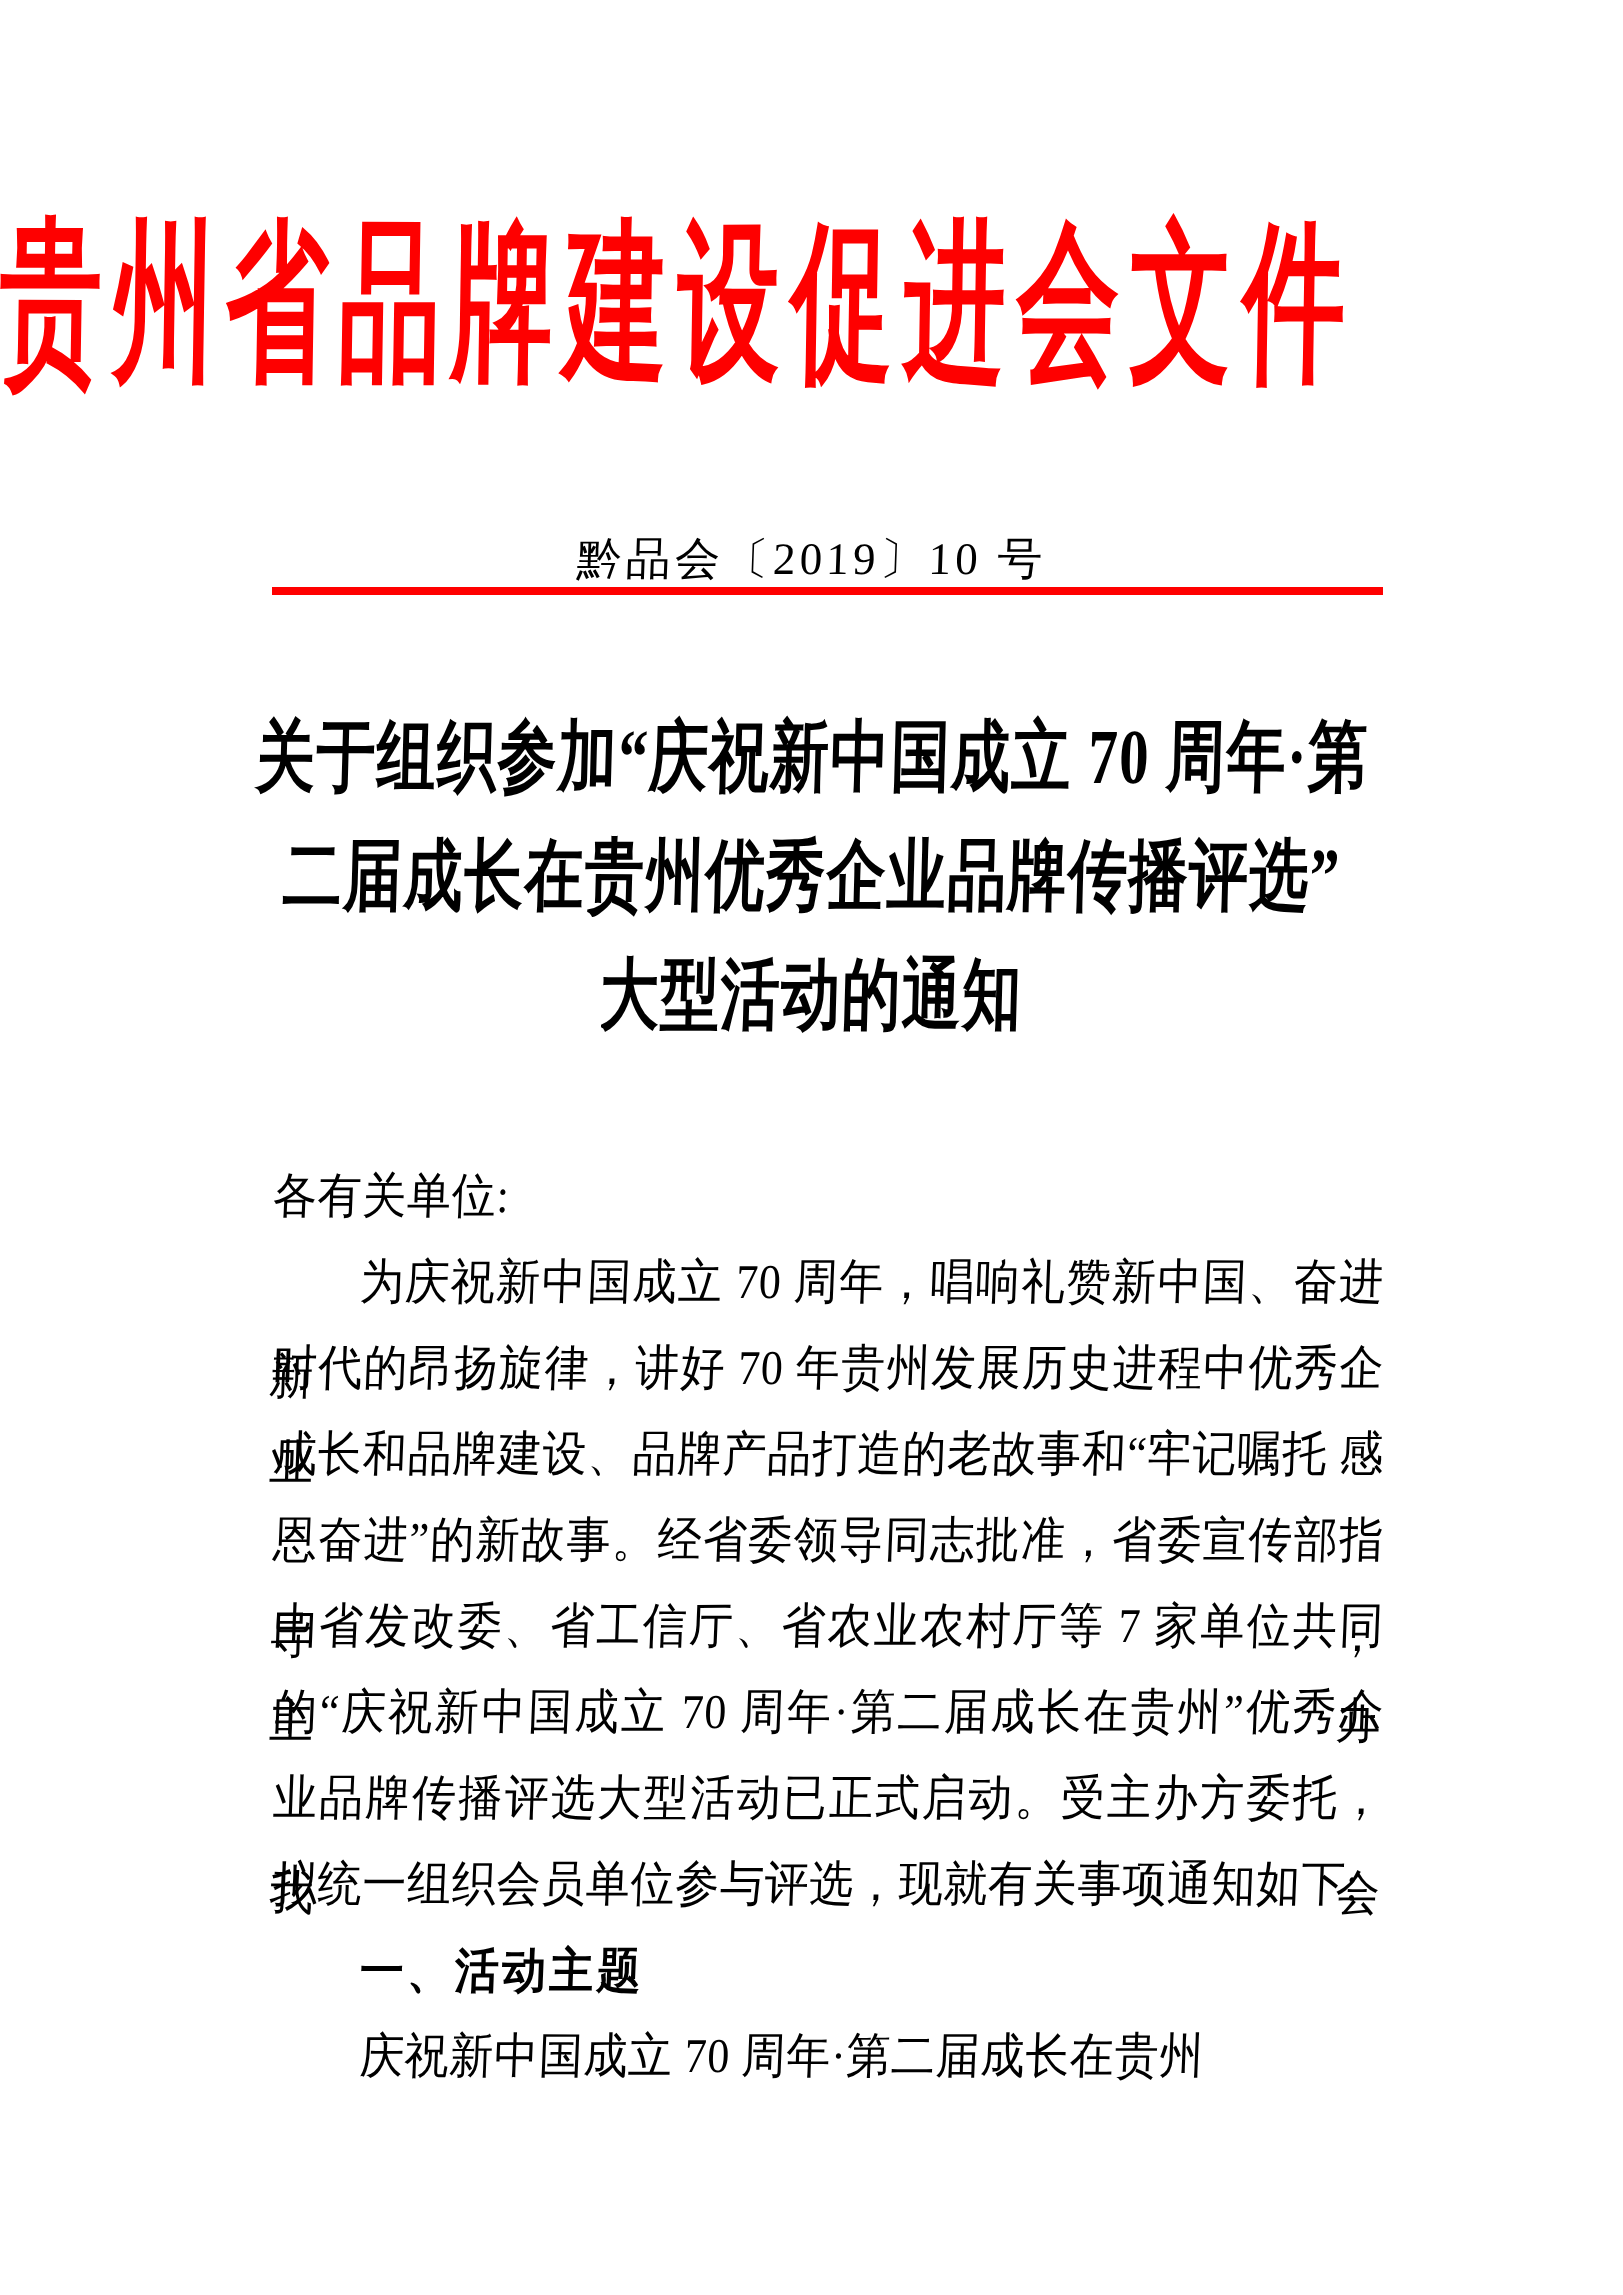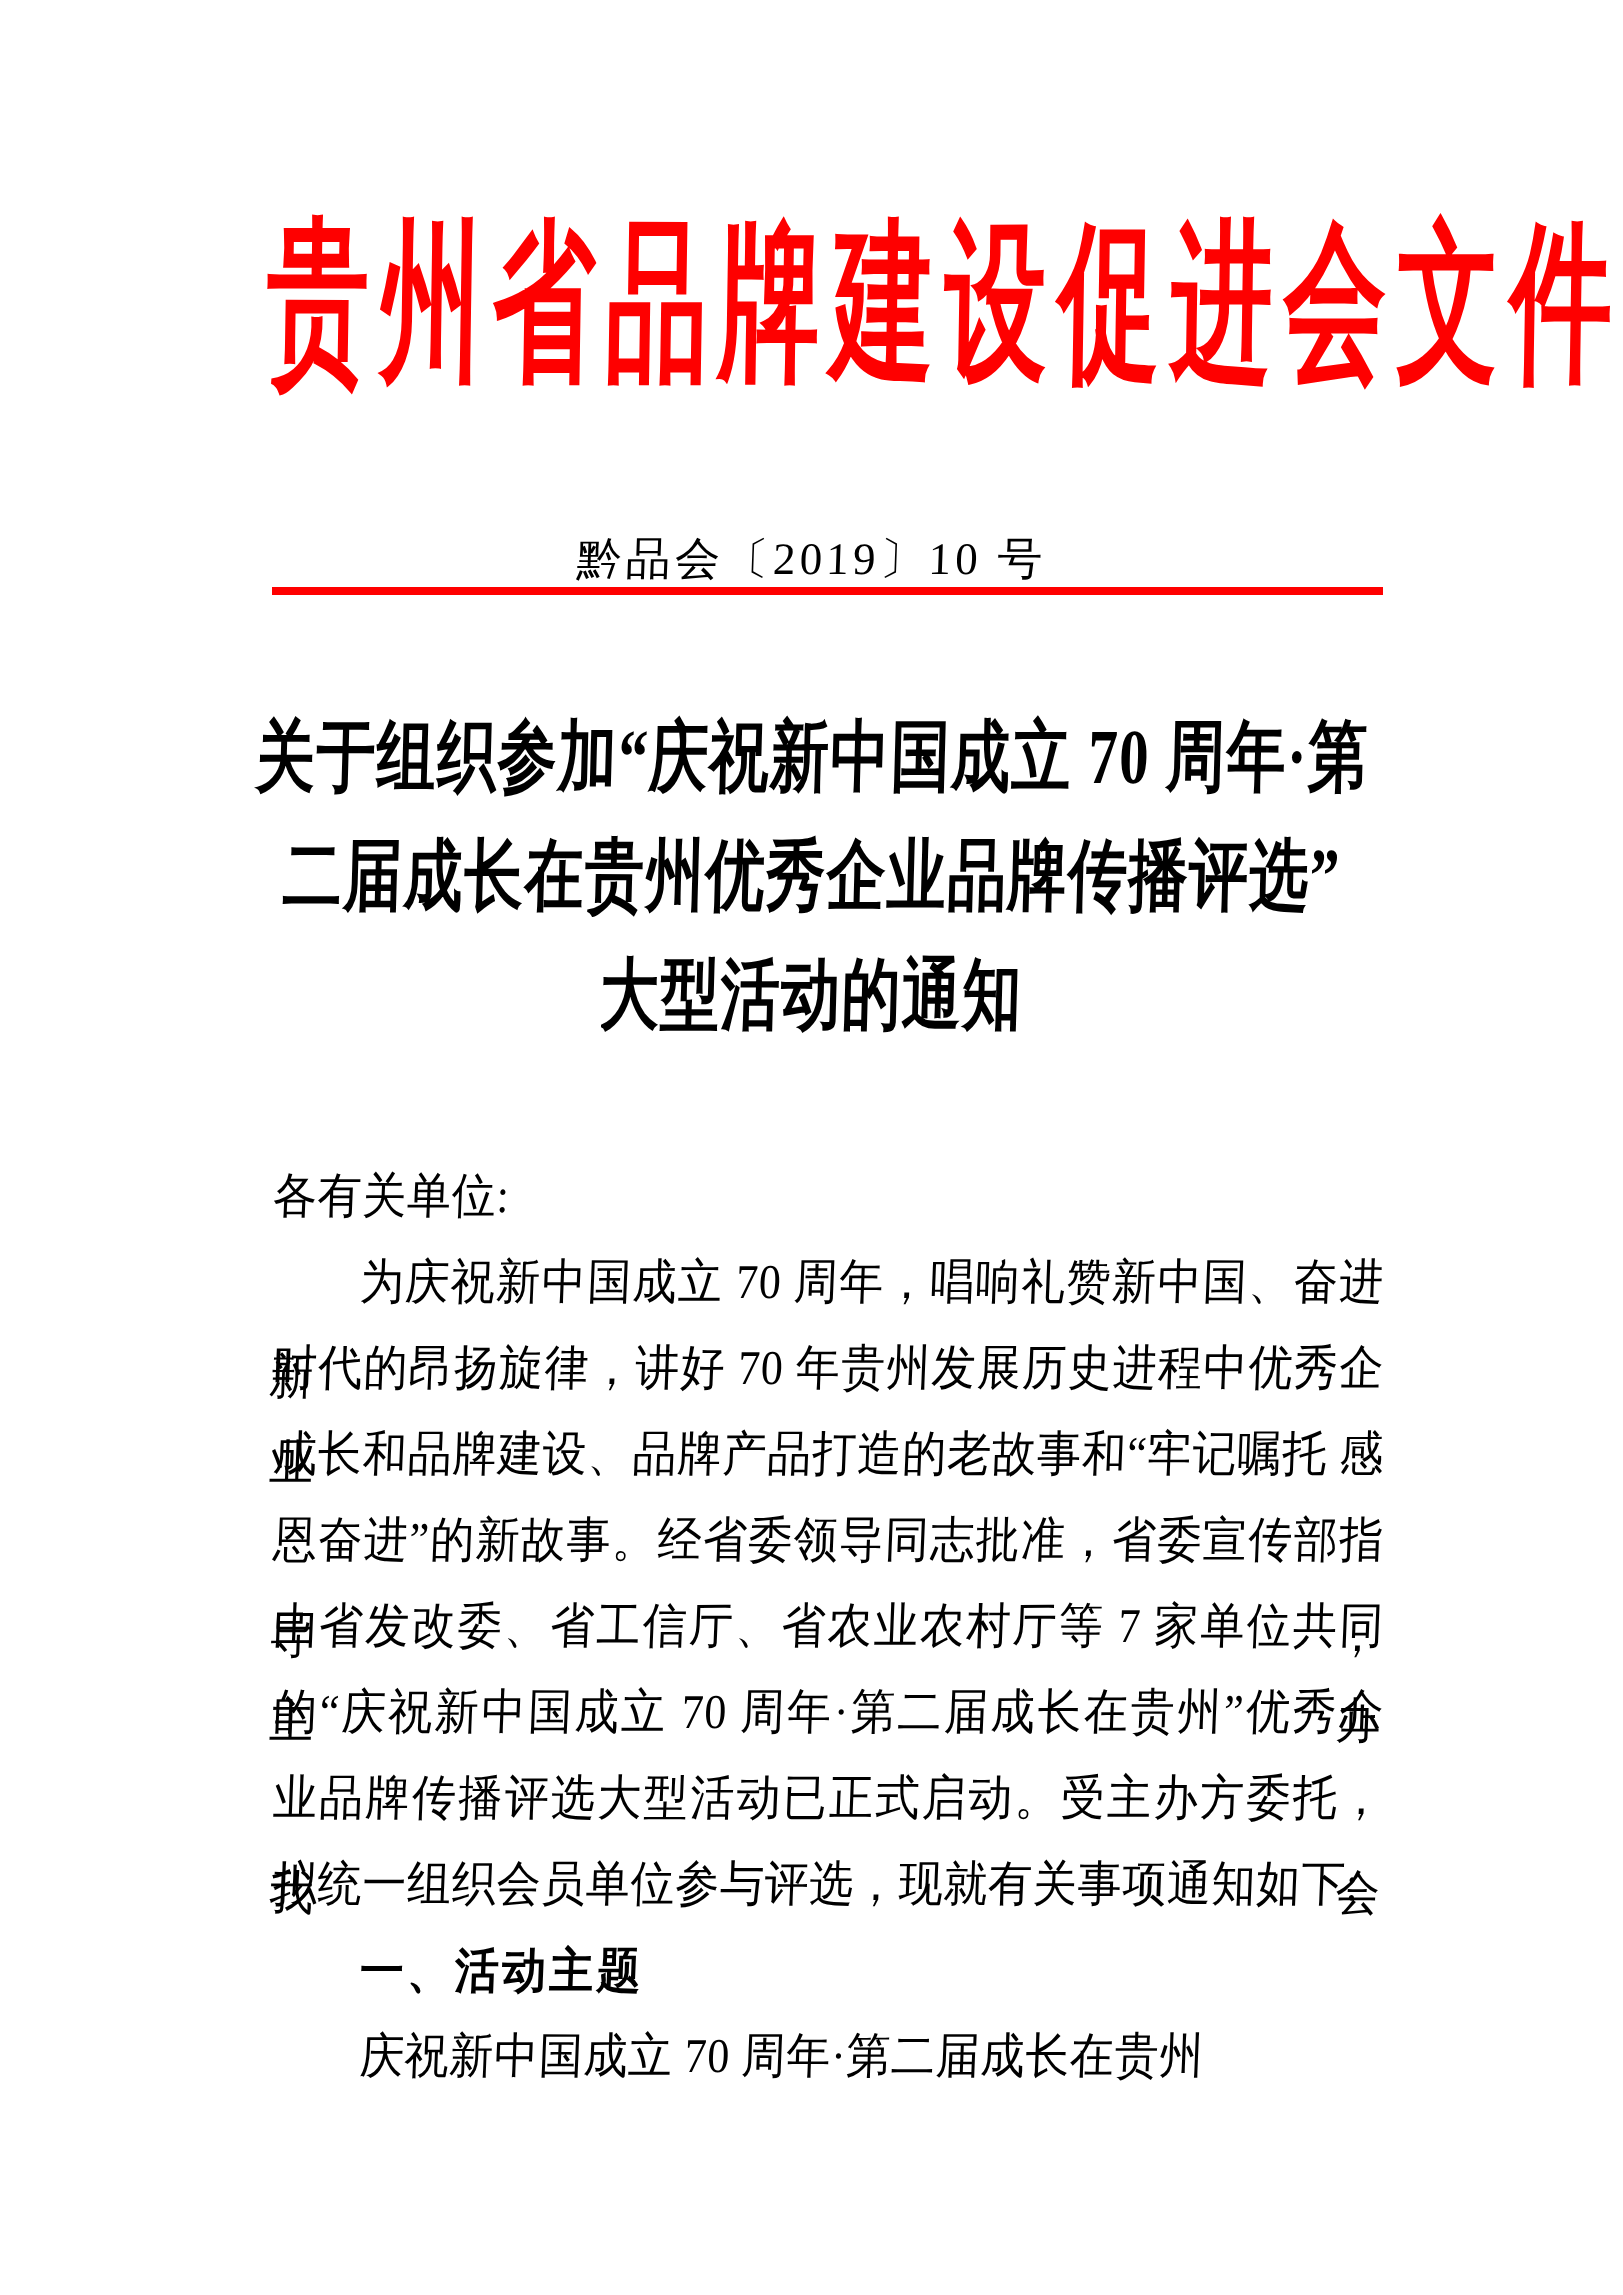--- a/index.html
+++ b/index.html
@@ -8,21 +8,21 @@
     width:1623px;height:2295px;
     margin:0 auto;
     background:#ffffff;
     font-family:"Liberation Serif","DejaVu Serif",serif;
     color:#000;
     overflow:hidden;
   }
   
   .org-title{
     position:absolute;top:220px;left:0;width:100%;height:170px;
-    display:flex;align-items:center;justify-content:flex-end;
+    display:flex;align-items:center;justify-content:flex-start;
   }
   .org-title span{
     font-size:102px;font-weight:bold;white-space:nowrap;
     letter-spacing:11px;
     transform:scaleY(1.7) skewX(-1.5deg);
     transform-origin:center;
   }
   
   .doc-number{
     position:absolute;top:525px;left:0;width:100%;height:68px;

